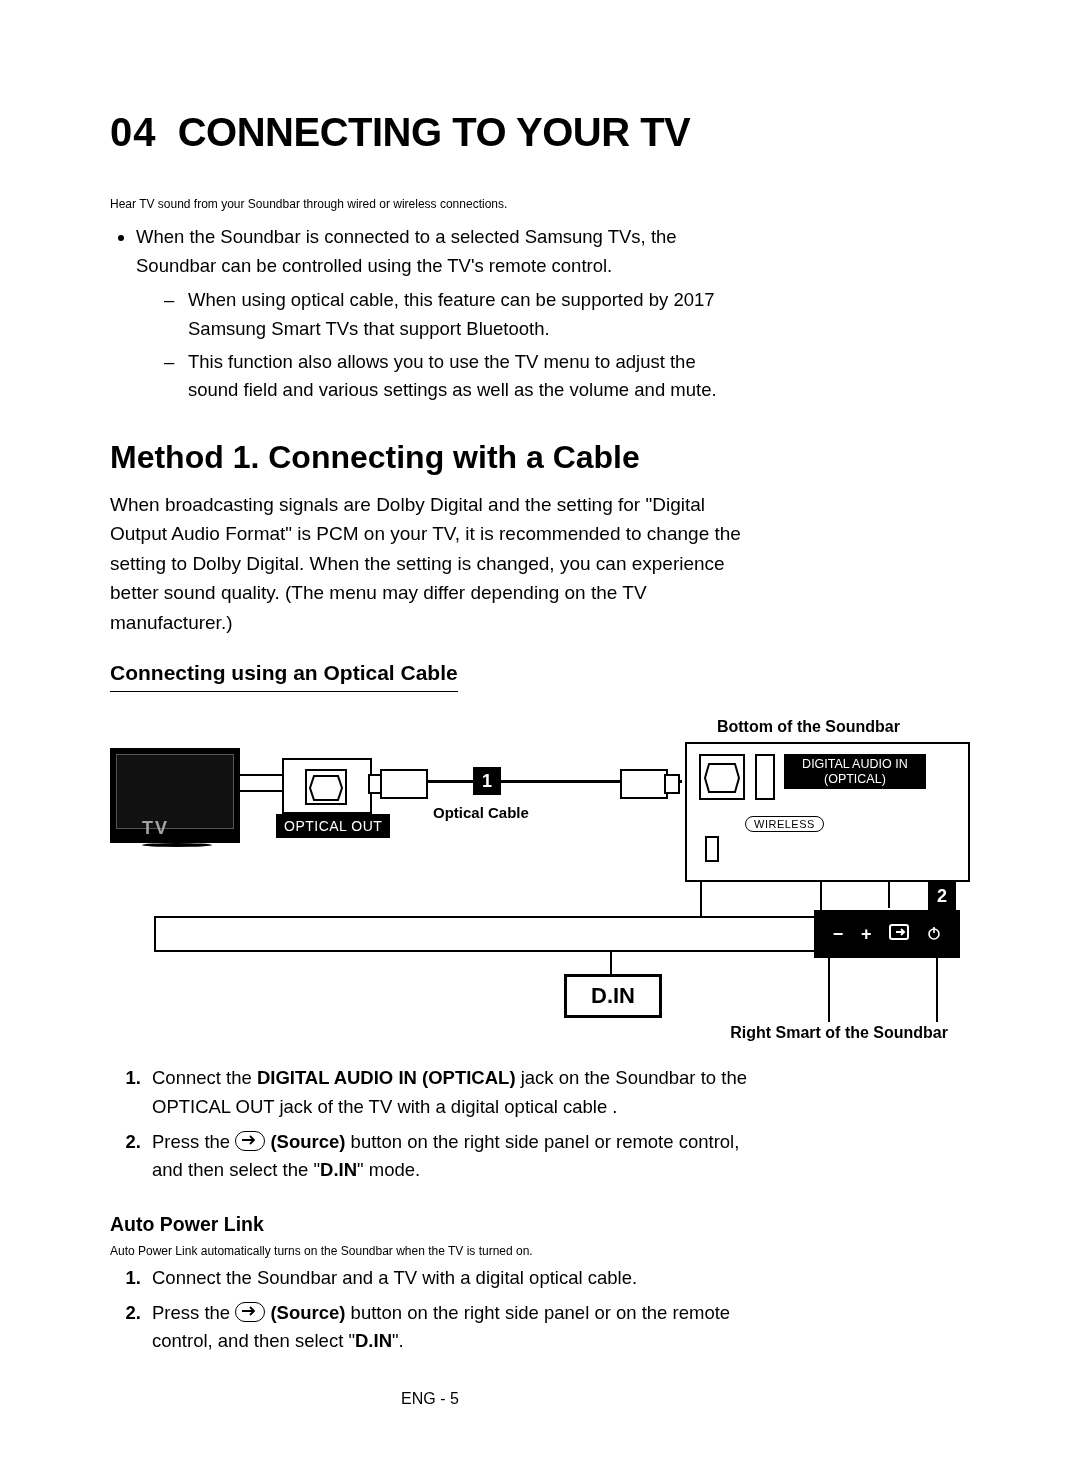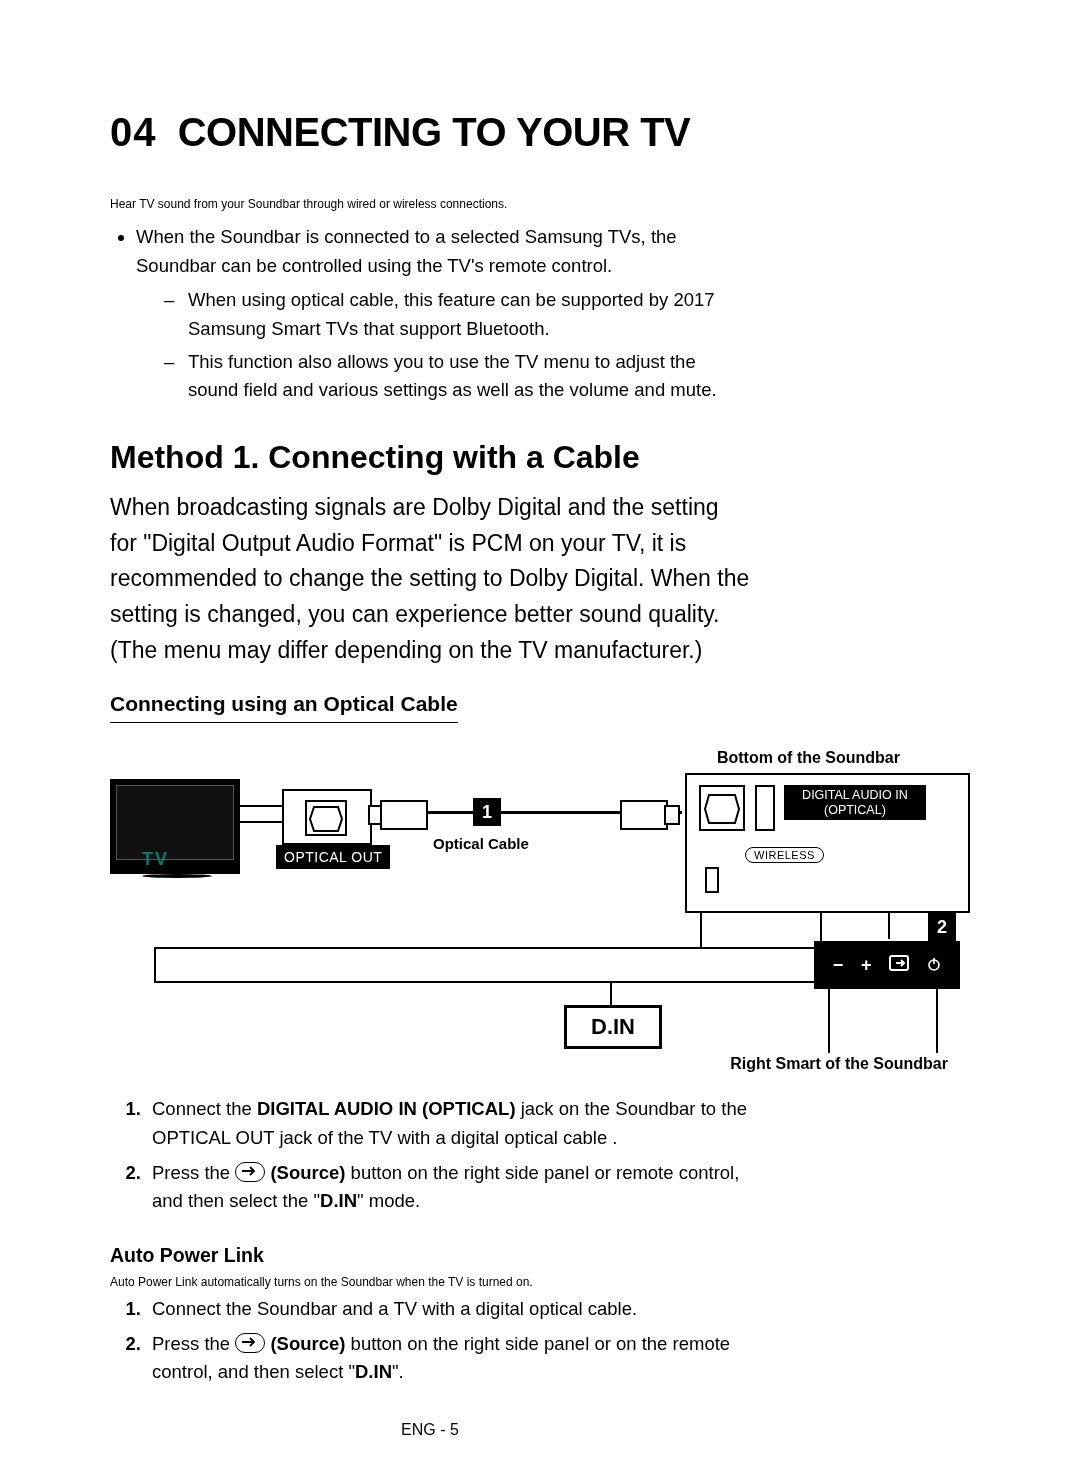--- a/index.html
+++ b/index.html
@@ -54,21 +54,21 @@
     content: "–";
     position: absolute;
     left: 0;
   }
   h2.method {
     font-size: 32px;
     font-weight: 700;
     margin: 34px 0 14px 0;
   }
   p.body {
-    font-size: 23px;
+    font-size: 19px;
     line-height: 1.55;
     margin: 0 0 24px 0;
   }
   h3.sub {
     font-size: 21px;
     font-weight: 700;
     display: inline-block;
     border-bottom: 1.5px solid #000;
     padding-bottom: 6px;
     margin: 0 0 26px 0;
@@ -96,21 +96,21 @@
   }
   .tv-inner {
     position: absolute;
     left: 4px; top: 4px; right: 4px; bottom: 12px;
     background: #111;
     border: 1px solid #555;
   }
   .tv-label {
     position: absolute;
     top: 68px; left: 30px;
-    color: #0f766e;
+    color: #a3a3a3;
     font-weight: 700;
     font-size: 18px;
     letter-spacing: 2px;
   }
   .tv-stand {
     position: absolute;
     left: 30px; bottom: -6px;
     width: 70px; height: 4px;
     background: #000;
     border-radius: 50%;

